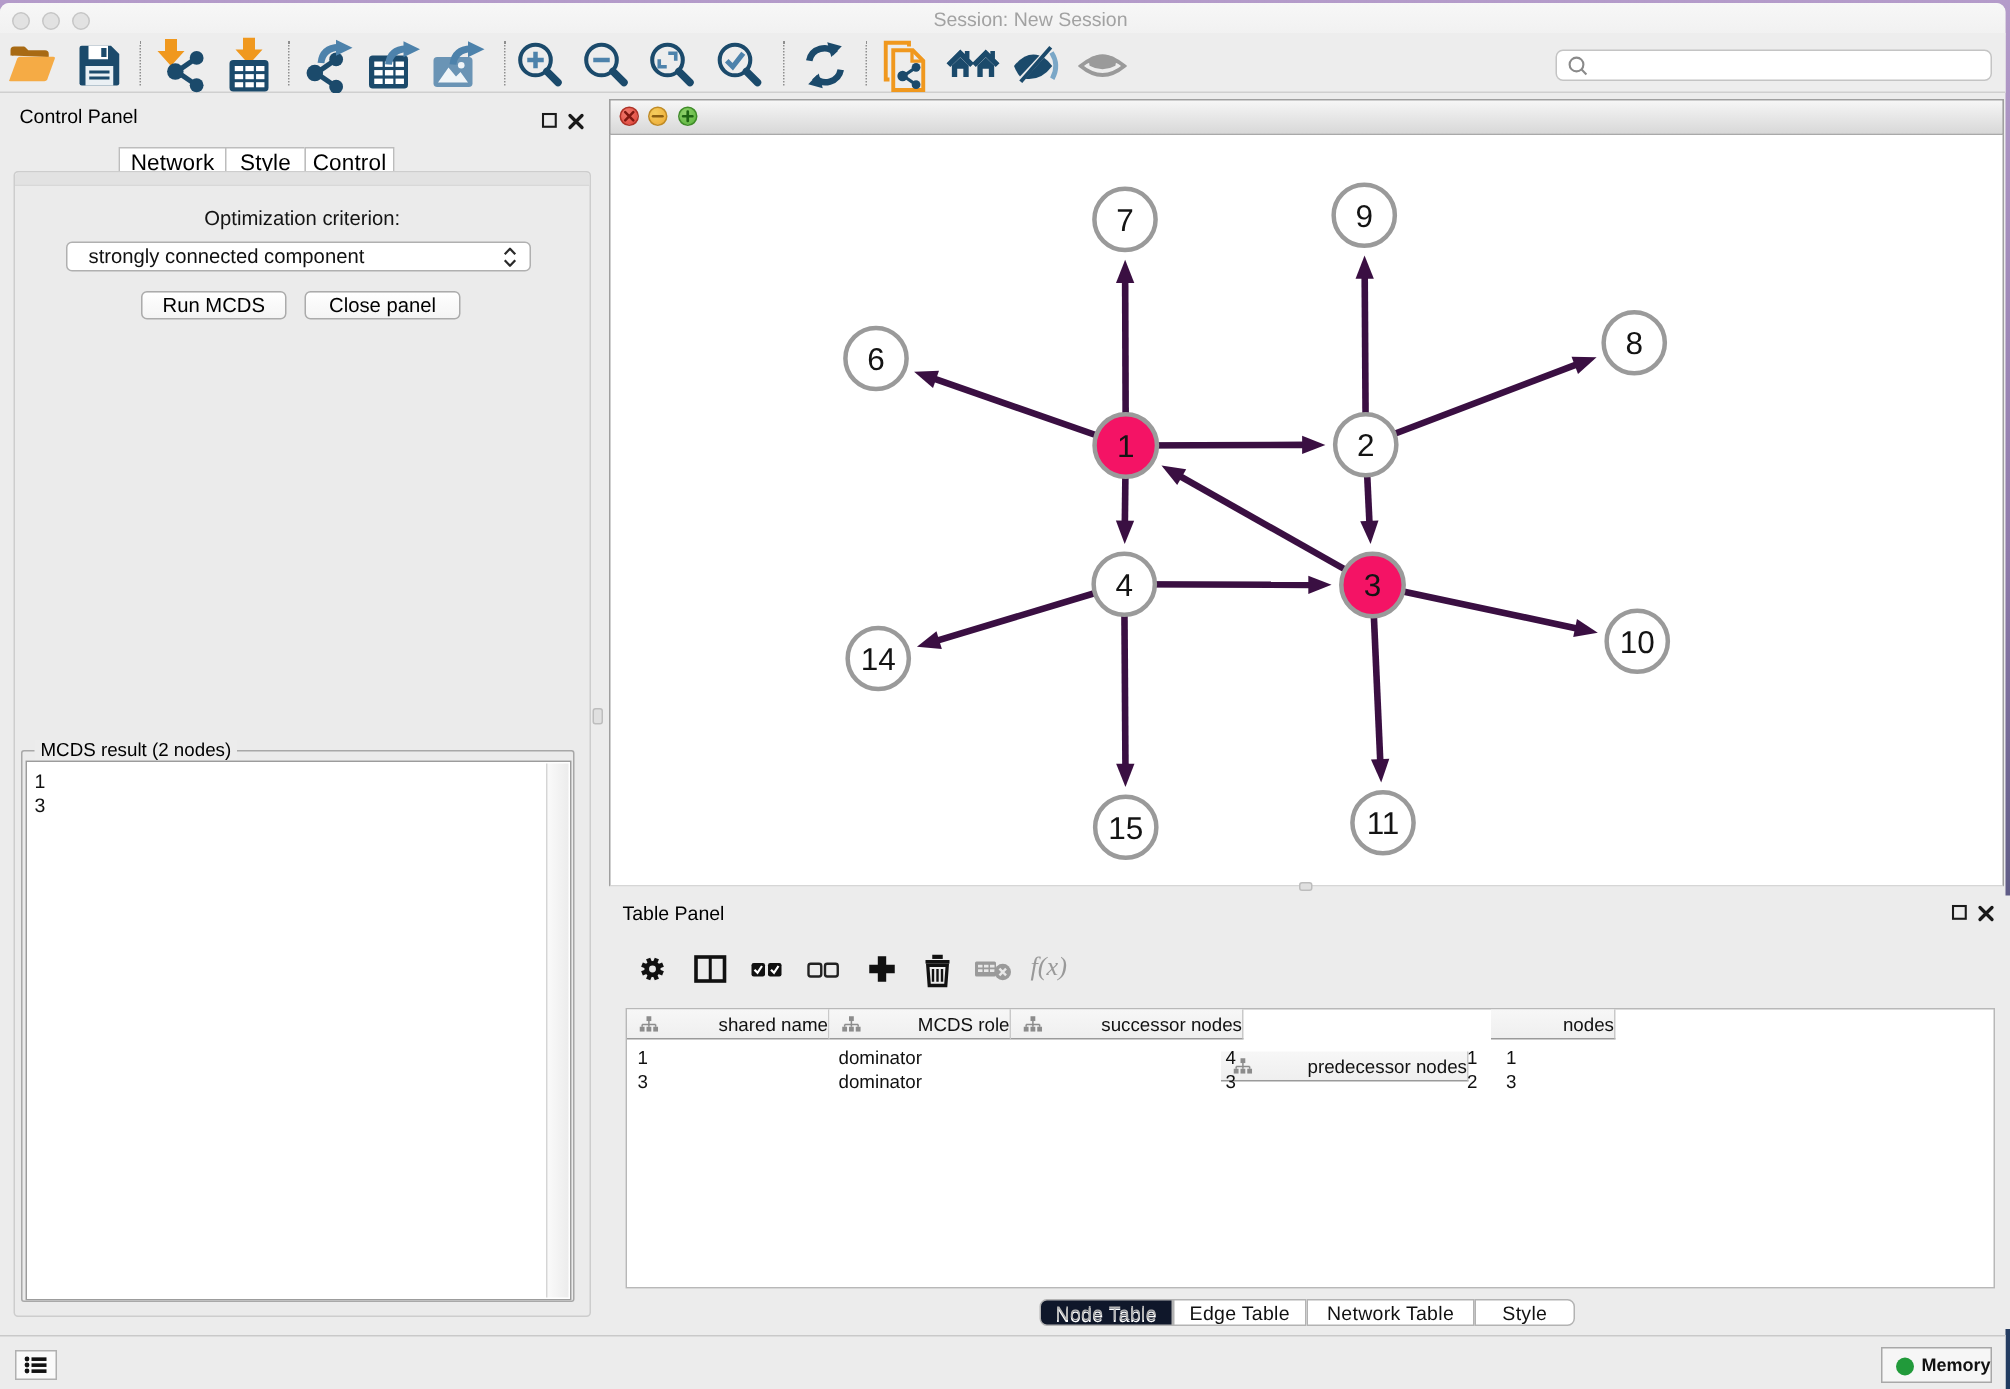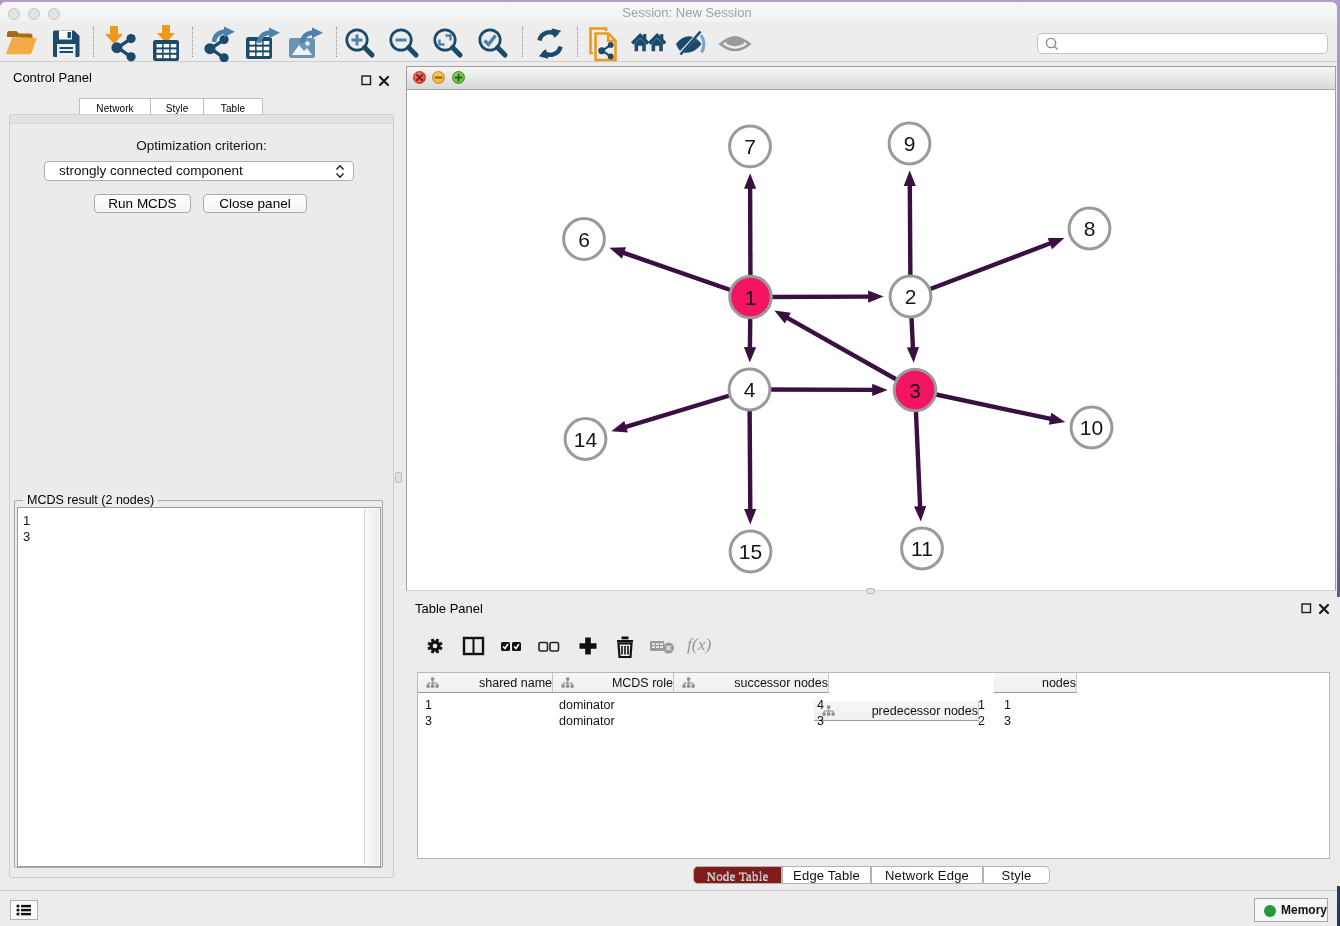--- a/index.html
+++ b/index.html
@@ -8,21 +8,21 @@
 .tl{position:absolute;top:6px;width:12px;height:12px;border-radius:50%;background:#e2e2e2;border:1px solid #c6c6c6;}
 #title{position:absolute;top:3px;left:0;width:1337px;text-align:center;font-size:13px;color:#a2a2a2;padding-left:37px;}
 #toolbar{position:absolute;left:0;top:22px;width:1337px;height:40px;background:#ededed;border-bottom:1px solid #cfcfcf;}
 .sep{position:absolute;top:5px;height:30px;width:0;border-left:1px dotted #8f8f8f;}
 .ticon{position:absolute;top:0;}
 #searchbox{position:absolute;left:1037px;top:11px;width:291px;height:21px;background:#fff;border:1px solid #c4c4c4;border-radius:5px;}
 
 #cpanel{position:absolute;left:0;top:62px;width:400px;height:828px;background:#ececec;}
 #cpanel .hdr{position:absolute;left:13px;top:8px;font-size:13px;color:#000;}
 .tabs{position:absolute;font-size:13px;}
-.tab{position:absolute;top:0;height:20px;background:#fff;border:1px solid #bdbdbd;color:#000;text-align:center;line-height:19px;font-weight:normal;font-size:10px;letter-spacing:.1px;}
+.tab{position:absolute;top:0;height:20px;background:#fff;border:1px solid #bdbdbd;color:#000;text-align:center;line-height:19px;font-weight:normal;font-size:15px;letter-spacing:.1px;}
 #cppane{position:absolute;left:9px;top:52px;width:385px;height:764px;background:#ebebeb;border:1px solid #cdcdcd;border-radius:3px;}
 .btn{position:absolute;background:linear-gradient(#ffffff,#f4f4f4);border:1px solid #ababab;border-radius:4px;font-size:13.5px;font-weight:normal;color:#000;text-align:center;}
 
 #net{position:absolute;left:406px;top:66px;width:930px;height:525px;background:#fff;border:1px solid #9f9f9f;border-top:none;border-bottom:1px solid #d6d6d6;}
 #nettb{position:absolute;left:406px;top:66px;width:930px;height:24px;background:linear-gradient(#f6f6f6,#d8d8d8);border:1px solid #9f9f9f;border-bottom:1px solid #a9a9a9;}
 .wbtn{position:absolute;top:5px;width:13px;height:13px;border-radius:50%;}
 #nettitle{position:absolute;top:4px;left:0;width:930px;text-align:center;font-size:13px;font-weight:600;color:#111;}
 
 #tpanel{position:absolute;left:400px;top:597px;width:940px;height:289px;background:#ececec;}
 #tpanel .hdr{position:absolute;left:15px;top:4px;font-size:13px;color:#000;}
@@ -198,21 +198,21 @@
 <div class="hdr">Control Panel</div>
 <svg width="11" height="11" style="position:absolute;left:361px;top:13px;">
       <rect x="1" y="1" width="8.5" height="8.5" fill="none" stroke="#1a1a1a" stroke-width="1.4"></rect>
     </svg>
 <svg width="12" height="12" style="position:absolute;left:378px;top:13px;">
       <path d="M2 2 L10 10 M10 2 L2 10" stroke="#1a1a1a" stroke-width="2.2" stroke-linecap="round"></path>
     </svg>
 <div class="tabs" style="left:0;top:36px;width:400px;height:20px;">
 <div class="tab" style="left:79px;width:72px;">Network</div>
 <div class="tab" style="left:150px;width:54px;">Style</div>
-<div class="tab" style="left:203px;width:60px;">Table</div>
+<div class="tab" style="left:203px;width:60px;">Control</div>
 <div class="tab" style="left:262px;width:61px;background:#0369a1;border-color:#c2c2c2;border-radius:5px 5px 0 0;color:#bdbdbd;text-shadow:0 1px 0 #fff;margin-top:22px;">MCDS</div>
 </div>
 <div id="cppane">
 <div style="position:absolute;left:0;top:0;width:100%;height:9px;background:#e2e2e2;border-bottom:1px solid #d8d8d8;border-radius:3px 3px 0 0;"></div>
 <div style="position:absolute;left:0;top:23px;width:100%;text-align:center;font-size:13.5px;color:#141414;">Optimization criterion:</div>
 <div style="position:absolute;left:34px;top:46px;width:310px;height:20px;background:#fff;border:1px solid #b0b0b0;border-radius:4px;">
 <div style="position:absolute;left:14px;top:1px;font-size:13.5px;color:#111;">strongly connected component</div>
 <svg width="10" height="15" style="position:absolute;right:8px;top:2px;">
           <path d="M1.5 5.5 L5 1.8 L8.5 5.5" fill="none" stroke="#2a2a2a" stroke-width="1.5" stroke-linejoin="round"></path>
           <path d="M1.5 9.5 L5 13.2 L8.5 9.5" fill="none" stroke="#2a2a2a" stroke-width="1.5" stroke-linejoin="round"></path>
@@ -437,23 +437,23 @@
 <div class="td" style="left:256px;top:24px;width:150px;text-align:right;">4</div>
 <div class="td" style="left:411px;top:24px;width:156px;text-align:right;">1</div>
 <div class="td" style="left:586px;top:24px;">1</div>
 <div class="td" style="left:7px;top:40px;">3</div>
 <div class="td" style="left:141px;top:40px;">dominator</div>
 <div class="td" style="left:256px;top:40px;width:150px;text-align:right;">3</div>
 <div class="td" style="left:411px;top:40px;width:156px;text-align:right;">2</div>
 <div class="td" style="left:586px;top:40px;">3</div>
 </div>
 <div class="btabs">
-<div class="btab" style="left:293px;width:89px;border-radius:5px 0 0 5px;background:#7f1d1d;color:#b5b5b5;text-shadow:0 1px 0 #fff;font-family:Liberation Serif, serif;">Node Table</div>
+<div class="btab" style="left:293px;width:89px;border-radius:5px 0 0 5px;background:#0f172a;color:#b5b5b5;text-shadow:0 1px 0 #fff;">Node Table</div>
 <div class="btab" style="left:382px;width:89px;">Edge Table</div>
-<div class="btab" style="left:471px;width:112px;">Network Edge</div>
+<div class="btab" style="left:471px;width:112px;">Network Table</div>
 <div class="btab" style="left:583px;width:67px;border-radius:0 5px 5px 0;">Style</div>
 </div>
 </div>
 <div id="statusbar">
 <div style="position:absolute;left:10px;top:9px;width:28px;height:20px;background:#fafafa;border:1px solid #b0b0b0;">
       <svg width="16" height="14" style="position:absolute;left:5px;top:2px;">
 <circle cx="2" cy="3" r="1.6" fill="#111"></circle>
         <circle cx="2" cy="7" r="1.6" fill="#111"></circle>
         <circle cx="2" cy="11" r="1.6" fill="#111"></circle>
 <rect x="5" y="1.9" width="10" height="2.4" fill="#111"></rect>

